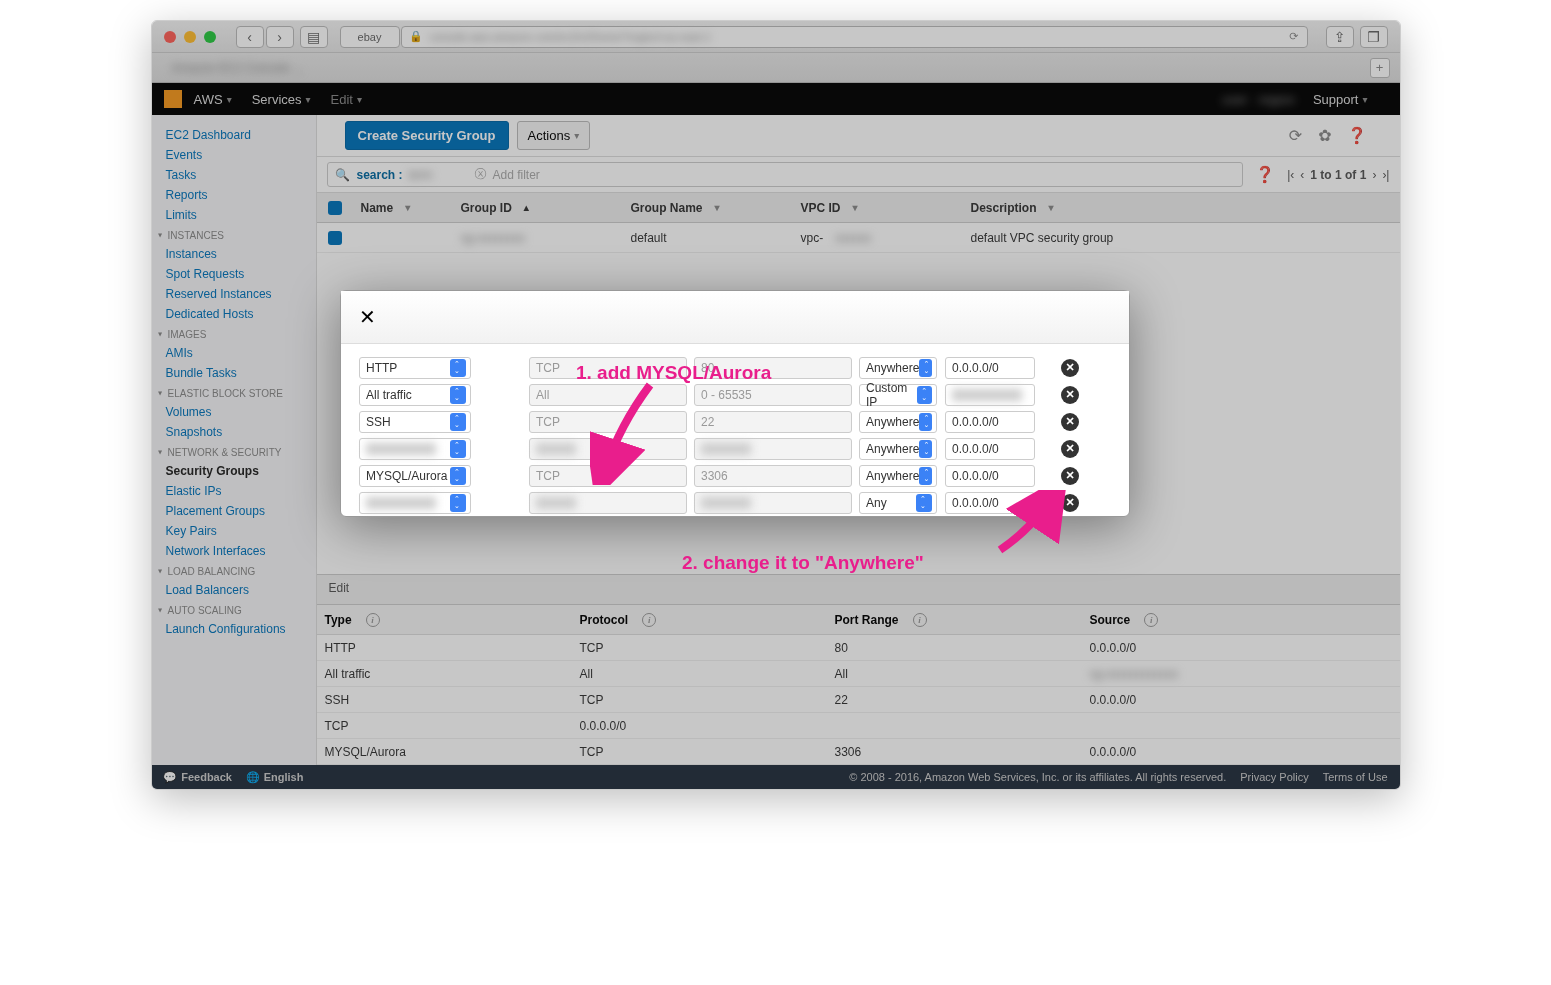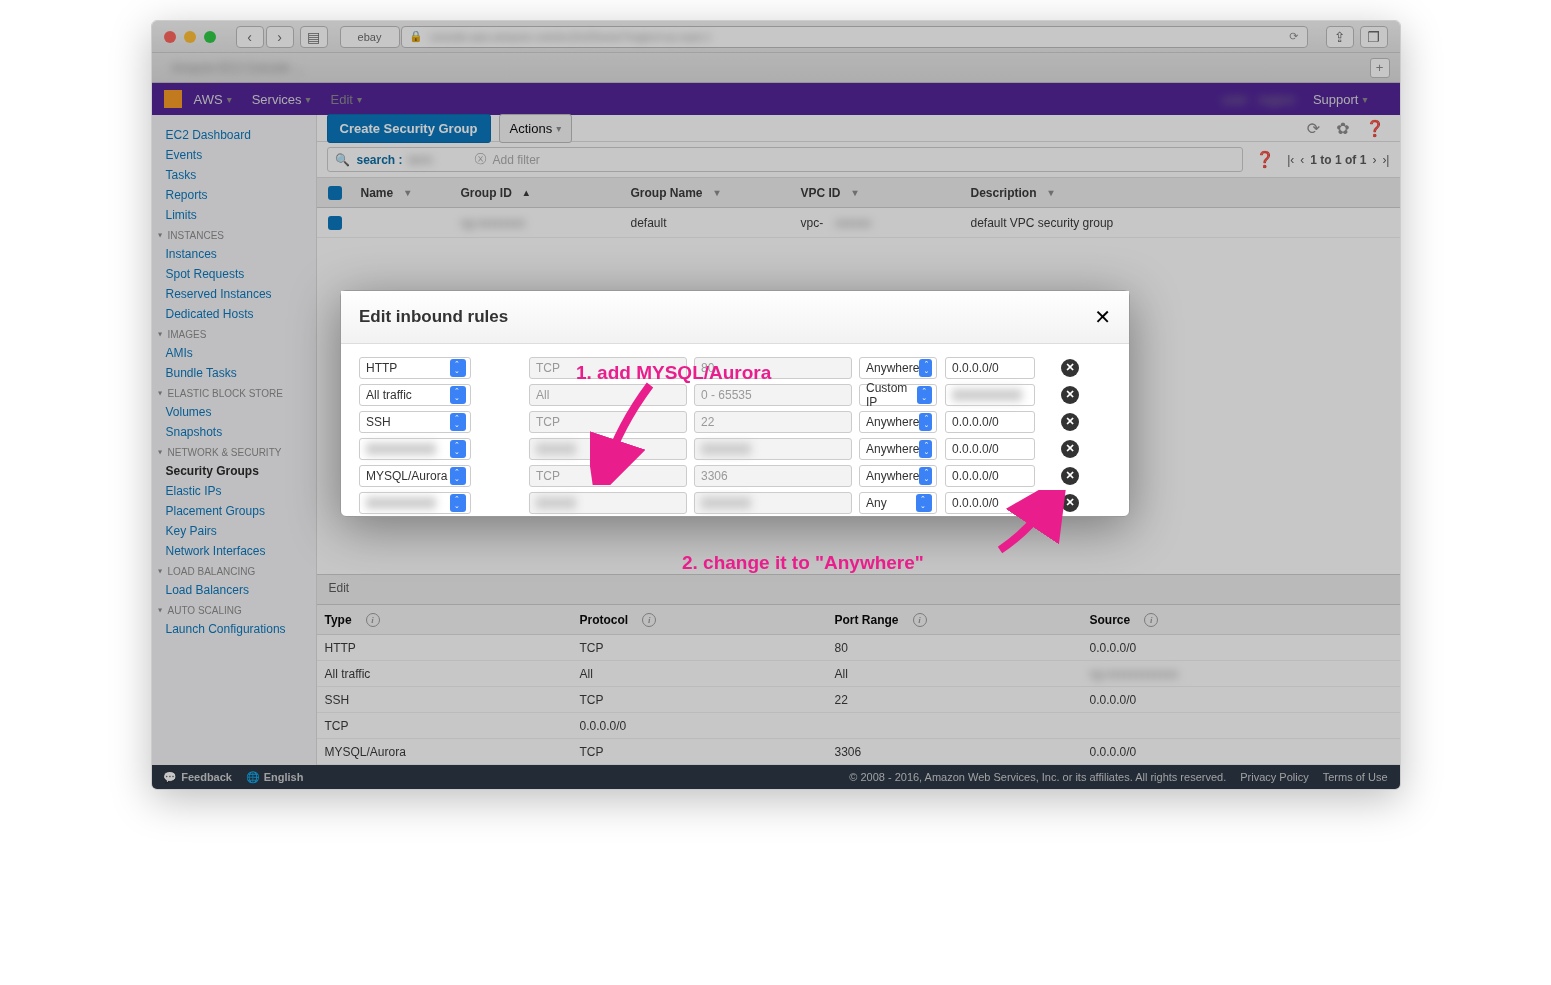--- a/index.html
+++ b/index.html
@@ -12,33 +12,33 @@
 .nav-btns { display: flex; margin-left: 20px; gap: 2px; }
 .nav-btn { width: 28px; height: 22px; border: 1px solid #bbb; background: #fff; border-radius: 4px; display: flex; align-items: center; justify-content: center; color: #666; font-size: 14px; }
 .addr { flex: 1; margin: 0 12px; display: flex; align-items: center; gap: 1px; }
 .addr-seg { height: 22px; border: 1px solid #bbb; background: #fff; border-radius: 4px; display: flex; align-items: center; padding: 0 8px; font-size: 11px; color: #666; }
 .ebay { width: 60px; justify-content: center; }
 .url { flex: 1; }
 .blur-text { filter: blur(4px); color: #888; }
 .tabbar { height: 30px; background: linear-gradient(#e8e8e8,#ddd); border-bottom: 1px solid #bbb; display: flex; align-items: center; justify-content: flex-end; padding-right: 10px; }
 .tab-plus { width: 20px; height: 20px; border: 1px solid #bbb; background: #fff; border-radius: 3px; color: #888; text-align: center; line-height: 18px; }
 .tab-title { flex:1; margin-left: 20px; color: #888; font-size: 12px; }
-.aws-topbar { height: 32px; background: #4c1d95; display: flex; align-items: center; padding: 0 12px; color: #ddd; font-size: 13px; }
+.aws-topbar { height: 32px; background: #000000; display: flex; align-items: center; padding: 0 12px; color: #ddd; font-size: 13px; }
 .aws-cube { width: 18px; height: 18px; background: #f7981d; margin-right: 12px; }
 .aws-menu { margin-right: 20px; display: flex; align-items: center; gap: 4px; }
 .aws-topbar .spacer { flex: 1; }
 .chev { font-size: 10px; color: #888; }
 .content-area { display: flex; height: calc(100% - 32px - 30px - 32px - 24px); }
 .sidebar { width: 165px; background: #f5f5f7; border-right: 1px solid #ddd; padding: 10px 0; font-size: 12px; overflow: hidden; }
 .sb-link { padding: 3px 14px; color: #0073bb; cursor: default; }
 .sb-link.active { color: #222; font-weight: bold; }
 .sb-sect { padding: 5px 2px 3px 2px; color: #888; font-size: 10px; display: flex; align-items: center; gap: 4px; }
 .sb-sect::before { content: "▸"; font-size: 8px; transform: rotate(90deg); display: inline-block; margin: 0 2px 0 4px; }
 .main { flex: 1; background: #fff; display: flex; flex-direction: column; position: relative; }
-.toolbar { height: 27px; border-bottom: 1px solid #ddd; display: flex; align-items: center; padding: 0 10px; gap: 8px; }
+.toolbar { height: 42px; border-bottom: 1px solid #ddd; display: flex; align-items: center; padding: 0 28px; gap: 8px; }
 .btn-primary { background: #0073bb; color: #fff; border: 1px solid #0066a6; border-radius: 3px; padding: 6px 12px; font-size: 13px; font-weight: bold; }
 .btn-sec { background: #f5f5f5; border: 1px solid #bbb; border-radius: 3px; padding: 6px 10px; font-size: 13px; display: flex; align-items: center; gap: 4px; }
 .toolbar .spacer { flex: 1; }
 .tool-icon { color: #888; font-size: 16px; margin: 0 4px; }
 .searchbar { height: 36px; border-bottom: 1px solid #ddd; display: flex; align-items: center; padding: 0 10px; gap: 8px; color: #888; font-size: 12px; }
 .search-box { flex: 1; display: flex; align-items: center; gap: 6px; border: 1px solid #ccc; border-radius: 3px; padding: 3px 8px; background: #fff; }
 .pager { display: flex; align-items: center; gap: 6px; color: #555; }
 .table-head { height: 30px; background: #eee; border-bottom: 1px solid #ccc; display: flex; font-size: 12px; font-weight: bold; color: #333; }
 .th, .td { padding: 6px 8px; display: flex; align-items: center; gap: 12px; }
 .col-check { width: 36px; justify-content: center; }
@@ -303,21 +303,20 @@
     <span>© 2008 - 2016, Amazon Web Services, Inc. or its affiliates. All rights reserved.</span>
     <a>Privacy Policy</a>
     <a>Terms of Use</a>
   </div>
 
   <div class="overlay"></div>
 </div>
 
 <div class="modal">
   <div class="modal-head">
-    <div class="modal-title">Edit inbound rules</div>
     <div class="modal-close">✕</div>
   </div>
   <div class="modal-body">
     <div id="rule-rows">
         <div class="rule-row">
           <div class="rc-type" style="display:flex">
             <div class="sel" style="width:112px">
               <span>HTTP</span>
               <div class="sel-arrow"></div>
             </div>

